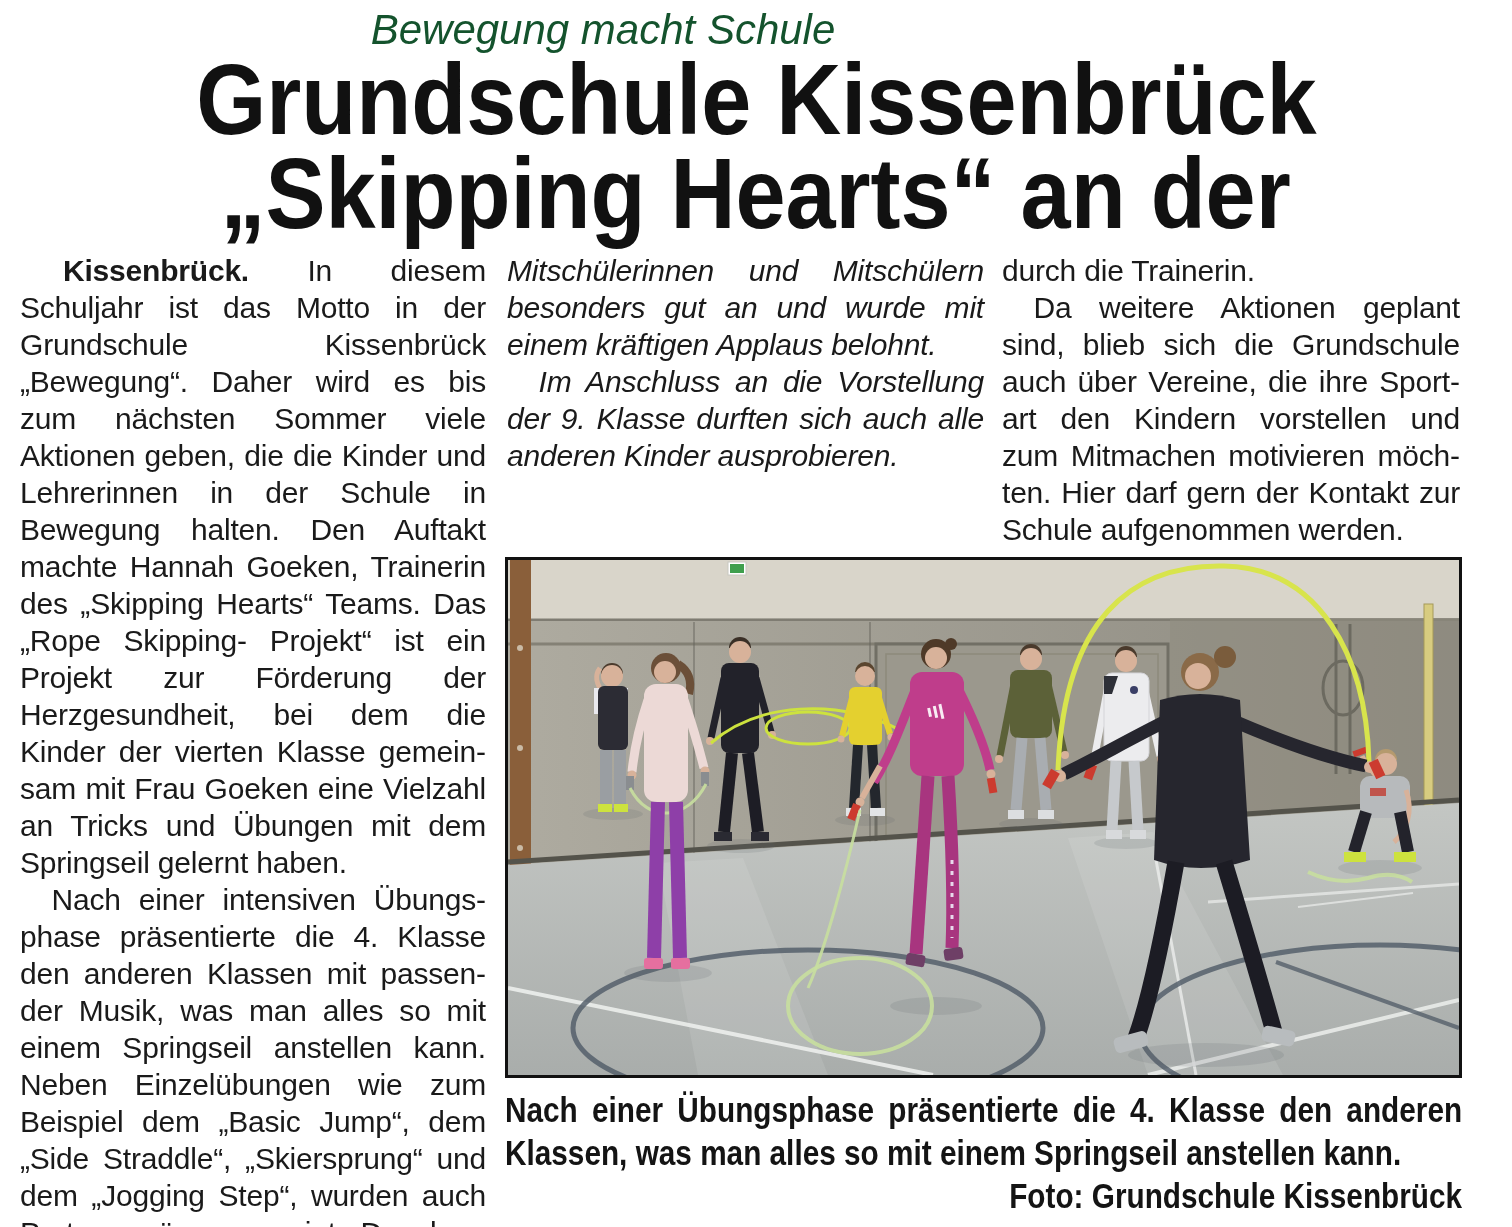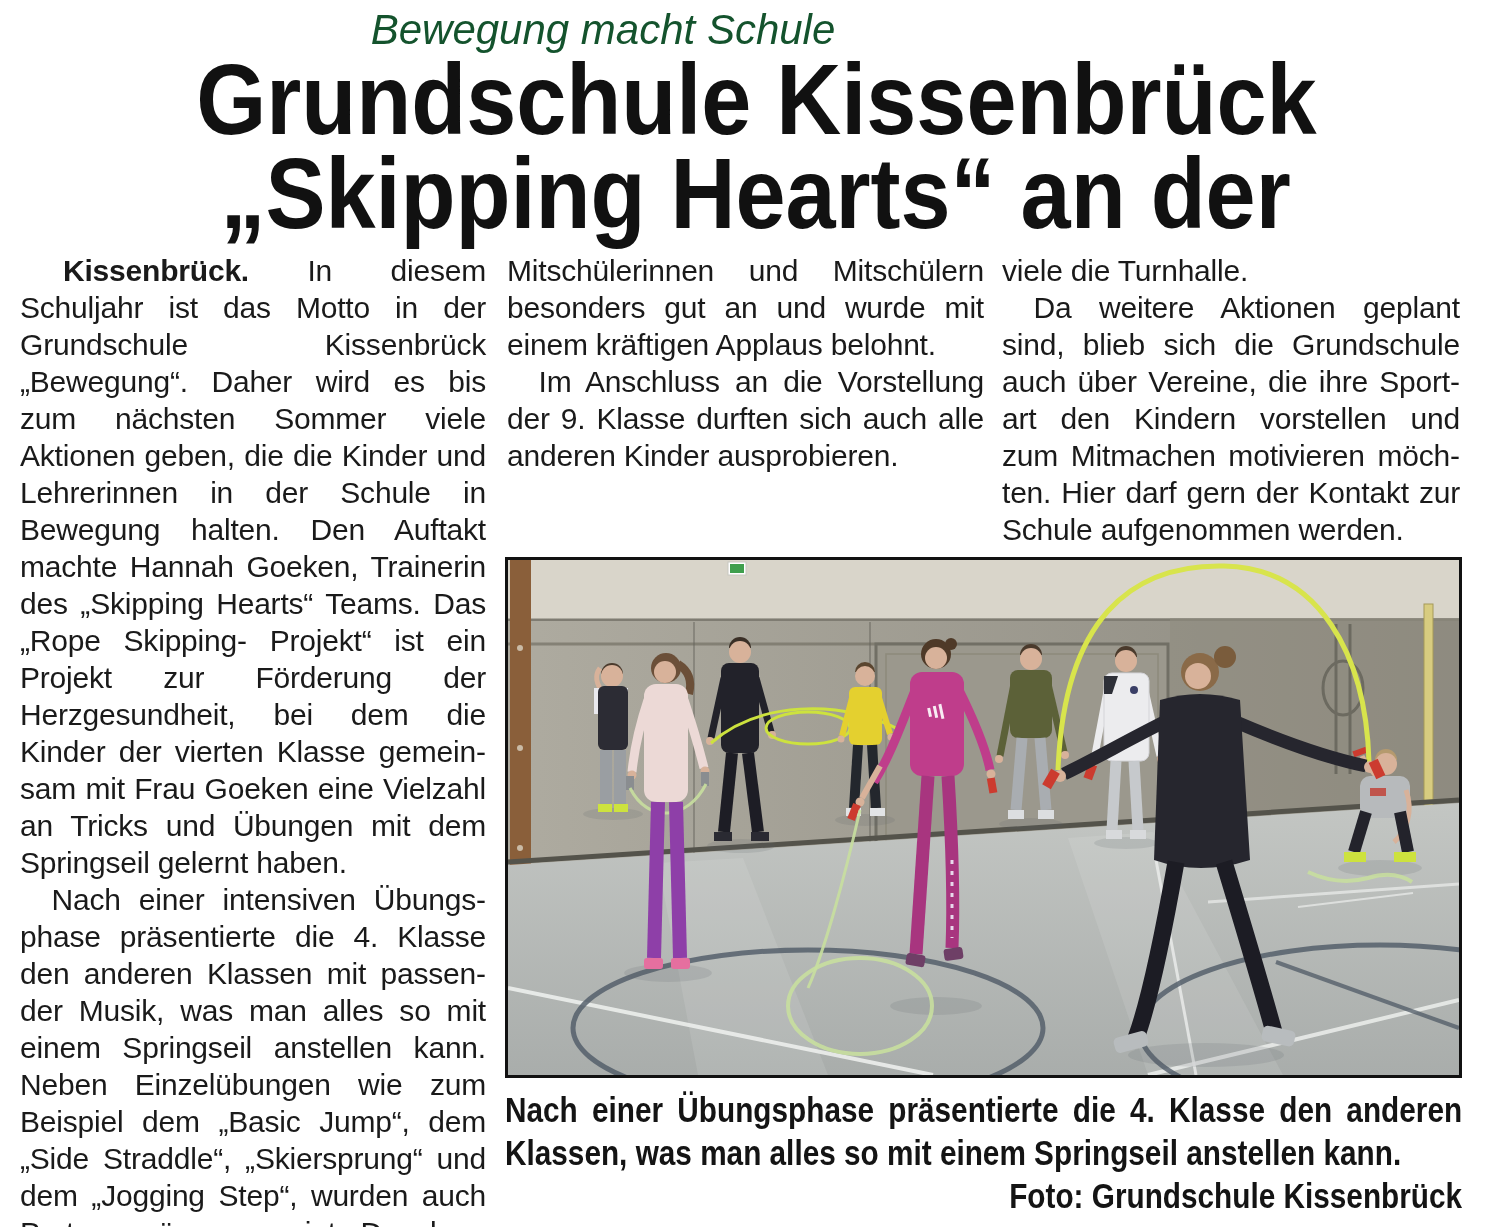--- a/index.html
+++ b/index.html
@@ -16,21 +16,21 @@
     position:absolute;top:52px;left:0;width:1512px;text-align:center;
     font-weight:700;font-size:100px;line-height:94px;color:#111;
   }
   .headline .hl-line{display:block;text-align:center;white-space:nowrap;}
   .headline .hl-line > span{display:inline-block;transform:scaleX(.9);transform-origin:50% 50%;}
   .col{
     position:absolute;top:252px;font-size:30px;line-height:37px;letter-spacing:-0.2px;
     text-align:justify;z-index:1;
   }
   #col-1{left:20px;width:466px;}
-  #col-2{left:507px;width:477px;}
+  #col-2{left:507px;width:477px;font-style:italic;}
   #col-3{left:1002px;width:458px;}
   .col p{margin:0;hyphens:manual;}
   .col p.indent{text-indent:1.05em;}
   .col b{font-weight:700;margin-left:43px;}
   figure.photo{
     position:absolute;left:505px;top:557px;width:951px;height:515px;margin:0;
     border:3px solid #111;background:#b9bcb9;z-index:2;
   }
   figure.photo svg{display:block;width:951px;height:515px;}
   .caption{
@@ -56,21 +56,21 @@
 
   <div id="col-1" class="col">
       <p class=""><b>Kissenbrück.</b> In diesem Schuljahr ist das Motto in der Grundschule Kissenbrück „Bewegung“. Daher wird es bis zum nächsten Som­mer viele Aktionen geben, die die Kinder und Lehrerinnen in der Schule in Bewegung halten. Den Auftakt machte Hannah Goeken, Trainerin des „Skipping Hearts“ Teams. Das „Rope Skipping- Pro­jekt“ ist ein Projekt zur Förderung der Herzgesundheit, bei dem die Kinder der vierten Klasse gemein­sam mit Frau Goeken eine Vielzahl an Tricks und Übungen mit dem Springseil gelernt haben.</p>
       <p class="indent">Nach einer intensiven Übungs­phase präsentierte die 4. Klasse den anderen Klassen mit passen­der Musik, was man alles so mit einem Springseil anstellen kann. Neben Einzelübungen wie zum Beispiel dem „Basic Jump“, dem „Side Straddle“, „Skiersprung“ und dem „Jogging Step“, wur­den auch Partnersprünge gezeigt. Das kam bei den zuschauenden</p>
     </div>
   <div id="col-2" class="col">
       <p class="">Mitschülerinnen und Mitschülern besonders gut an und wurde mit einem kräftigen Applaus belohnt.</p>
       <p class="indent">Im Anschluss an die Vorstellung der 9. Klasse durften sich auch alle anderen Kinder ausprobieren.</p>
     </div>
   <div id="col-3" class="col">
-      <p class="">viele die Turnhalle.</p>
+      <p class="">durch die Trainerin.</p>
       <p class="indent">Da weitere Aktionen geplant sind, blieb sich die Grundschule auch über Vereine, die ihre Sport­art den Kindern vorstellen und zum Mitmachen motivieren möch­ten. Hier darf gern der Kontakt zur Schule aufgenommen werden.</p>
     </div>
 
   <figure class="photo">
     <svg viewBox="0 0 951 515" preserveAspectRatio="none" aria-hidden="true">
       <defs>
         <linearGradient id="wallG" x1="0" y1="0" x2="1" y2="0">
           <stop offset="0" stop-color="var(--c_wall_left)"></stop>
             <stop offset="1" stop-color="var(--c_wall_right)"></stop>
         </linearGradient>

